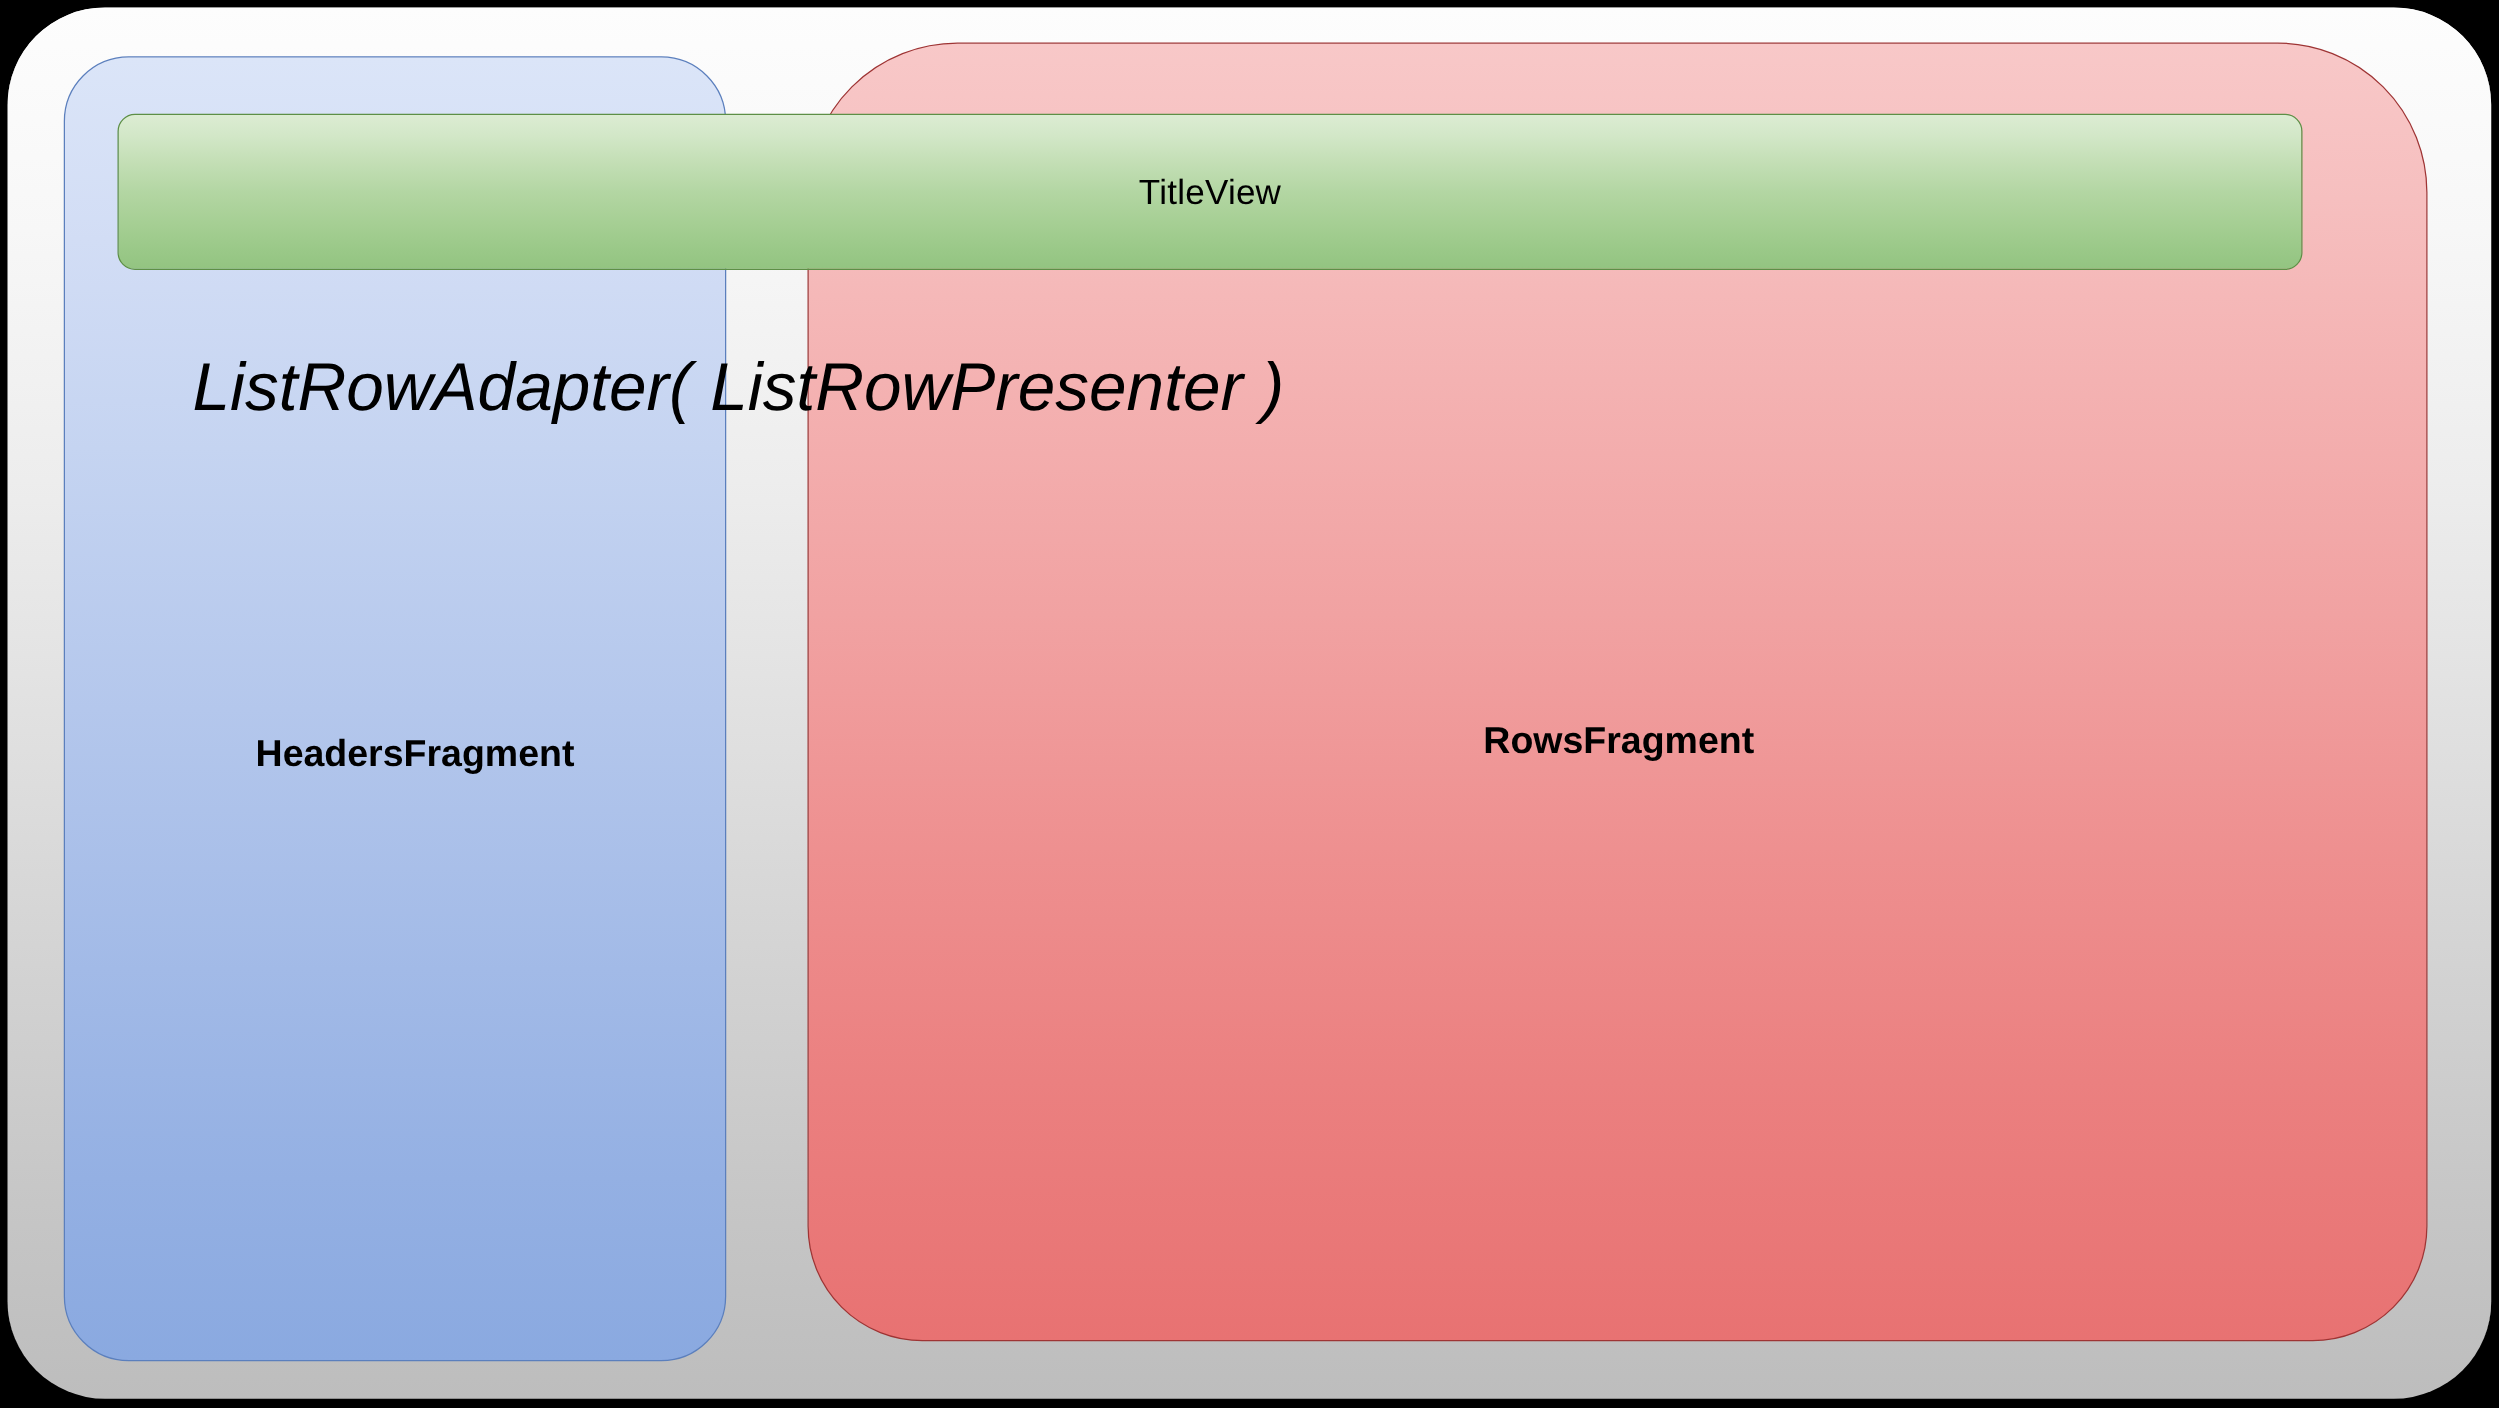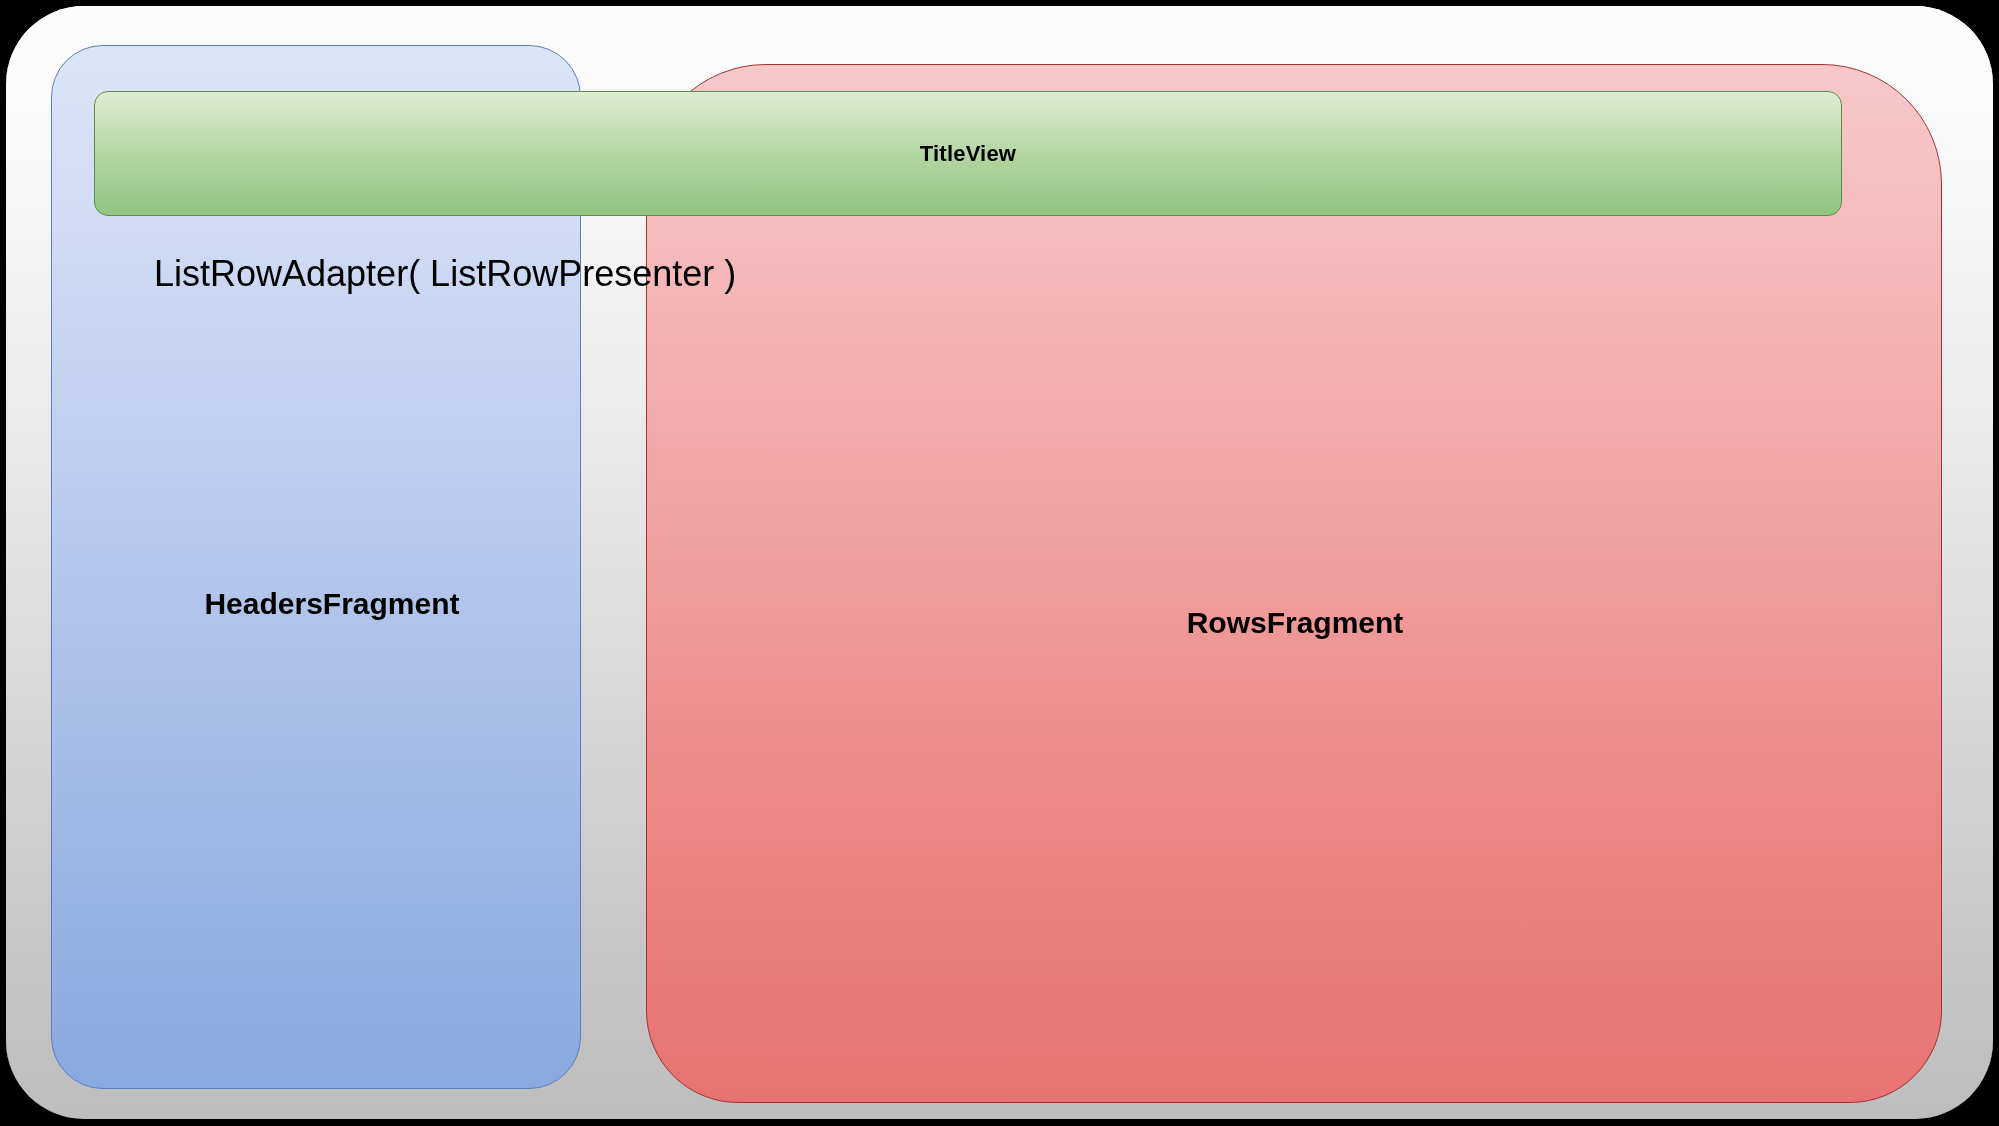--- a/index.html
+++ b/index.html
@@ -57,21 +57,21 @@
         #94b0e3 86%,
         #8aa9e0 100%);
     border: 1.6px solid #5b7fbd;
     box-sizing: border-box;
   }
 
   
   .rows-fragment {
     position: absolute;
     left: 640px;
-    top: 58px;
+    top: 28px;
     width: 1296px;
     height: 1039px;
     border-radius: 120px 120px 92px 92px;
     background: linear-gradient(180deg,
         #f8c8c8 0%,
         #f6bfbf 12%,
         #f4b2b2 26%,
         #f1a2a2 44%,
         #ee9090 62%,
         #eb8080 80%,
@@ -96,36 +96,37 @@
         #a6cf94 70%,
         #9bc989 86%,
         #93c481 100%);
     border: 1.6px solid #5d8f46;
     box-sizing: border-box;
     display: flex;
     align-items: center;
     justify-content: center;
   }
   .title-view-label {
-    font-size: 22px;
-    font-weight: bold;
+    font-size: 28px;
+    font-weight: normal;
     color: #000000;
     letter-spacing: 0.2px;
   }
 
   
   .list-row-adapter-presenter-label {
     position: absolute;
     left: 148px;
-    top: 250px;
-    font-size: 36px;
+    top: 277px;
+    font-size: 54px;
     color: #000000;
     white-space: nowrap;
     z-index: 6;
     line-height: 1;
+    font-style: italic;
   }
 
   
   .row-box {
     position: absolute;
     left: 88px;
     top: 296px;
     width: 1750px;
     height: 190px;
     border-radius: 13px;

